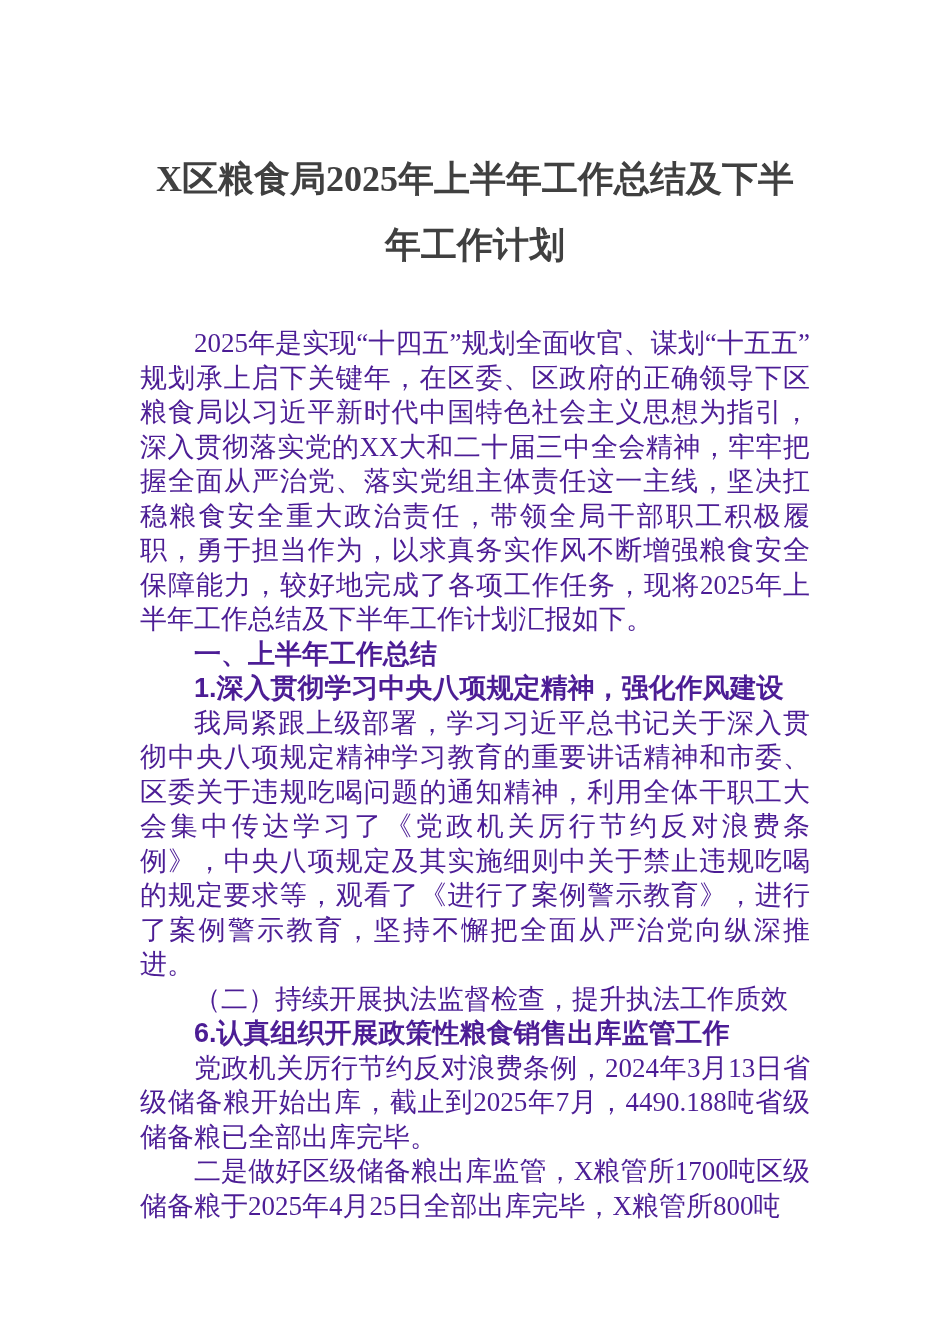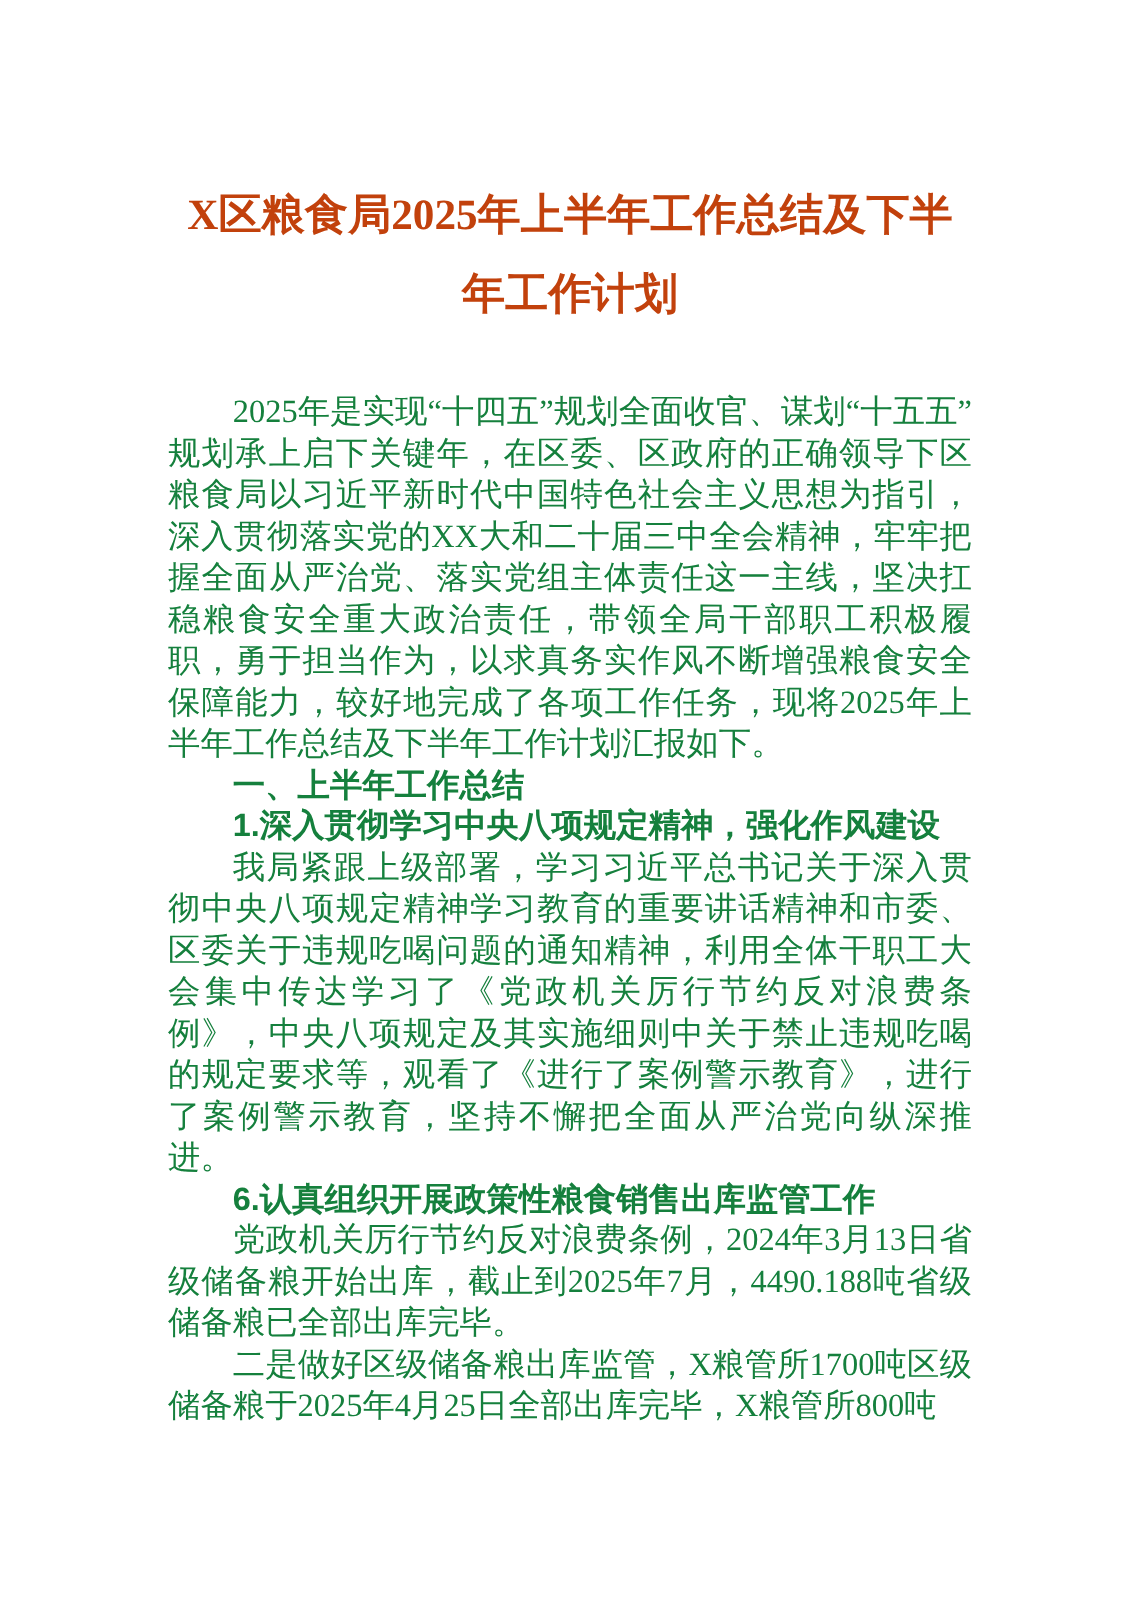--- a/index.html
+++ b/index.html
@@ -22,29 +22,29 @@
       padding: 146px 140px 0 140px;
       background: #ffffff;
     }
     .doc-title {
       margin: 0 0 48px 0;
       font-size: 36px;
       line-height: 66px;
       font-weight: bold;
       text-align: center;
       font-family: "Liberation Serif", serif;
-      color: #c2410c;
+      color: #404040;
     }
     .para, .heading-hei, .heading-kai, .heading-num {
       margin: 0;
       font-size: 27px;
       line-height: 34.5px;
       text-align: justify;
       text-indent: 2em;
-      color: #15803d;
+      color: #4c1d95;
     }
     .para {
       font-family: "Liberation Serif", serif;
       font-weight: normal;
     }
     .heading-hei {
       font-family: "Liberation Sans", sans-serif;
       font-weight: bold;
     }
     .heading-kai {
@@ -64,19 +64,20 @@
 
   <p class="para">2025年是实现“十四五”规划全面收官、谋划“十五五”规划承上启下关键年，在区委、区政府的正确领导下区粮食局以习近平新时代中国特色社会主义思想为指引，深入贯彻落实党的XX大和二十届三中全会精神，牢牢把握全面从严治党、落实党组主体责任这一主线，坚决扛稳粮食安全重大政治责任，带领全局干部职工积极履职，勇于担当作为，以求真务实作风不断增强粮食安全保障能力，较好地完成了各项工作任务，现将2025年上半年工作总结及下半年工作计划汇报如下。</p>
 
   <h2 class="heading-hei">一、上半年工作总结</h2>
 
 
   <h4 class="heading-num">1.深入贯彻学习中央八项规定精神，强化作风建设</h4>
 
   <p class="para">我局紧跟上级部署，学习习近平总书记关于深入贯彻中央八项规定精神学习教育的重要讲话精神和市委、区委关于违规吃喝问题的通知精神，利用全体干职工大会集中传达学习了《党政机关厉行节约反对浪费条例》，中央八项规定及其实施细则中关于禁止违规吃喝的规定要求等，观看了《进行了案例警示教育》，进行了案例警示教育，坚持不懈把全面从严治党向纵深推进。</p>
 
+  <h3 class="heading-kai">（二）持续开展执法监督检查，提升执法工作质效</h3>
 
   <h4 class="heading-num">6.认真组织开展政策性粮食销售出库监管工作</h4>
 
   <p class="para">党政机关厉行节约反对浪费条例，2024年3月13日省级储备粮开始出库，截止到2025年7月，4490.188吨省级储备粮已全部出库完毕。</p>
 
   <p class="para">二是做好区级储备粮出库监管，X粮管所1700吨区级储备粮于2025年4月25日全部出库完毕，X粮管所800吨</p>
 </main>
 
 </body></html>

